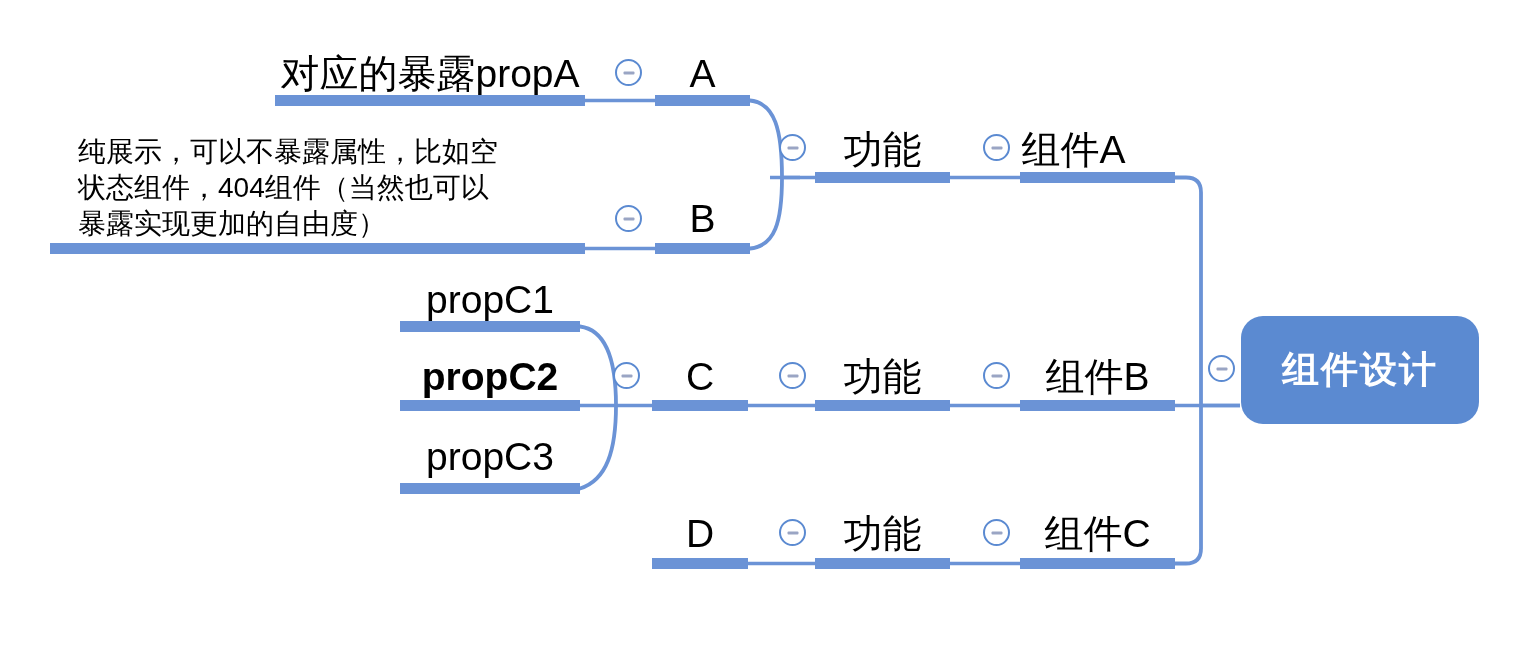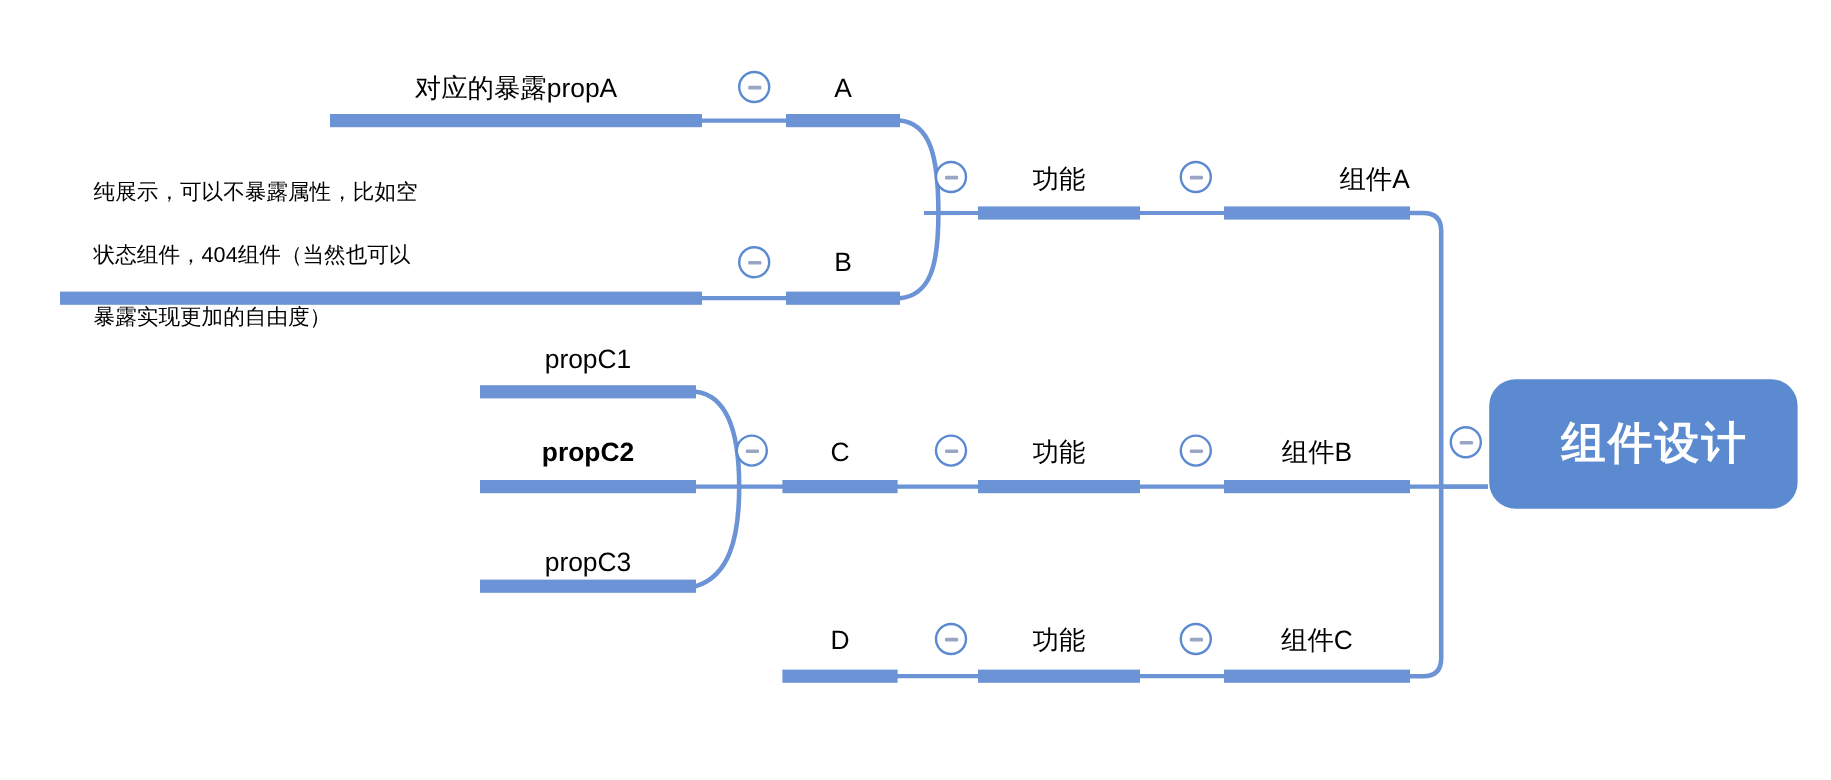--- a/index.html
+++ b/index.html
@@ -27,30 +27,30 @@
     top: 0;
     width: 1526px;
     height: 650px;
     pointer-events: none;
   }
   
   .node-label {
     position: absolute;
     color: #000000;
     font-family: "Liberation Sans", "DejaVu Sans", sans-serif;
-    font-size: 22px;
+    font-size: 39px;
     line-height: 34px;
     white-space: pre;
     letter-spacing: 0px;
   }
   .node-label.center { text-align: center; }
   .node-label.multiline {
     white-space: pre-wrap;
-    font-size: 18px;
-    line-height: 52px;
+    font-size: 28px;
+    line-height: 36px;
   }
   
   .root-node {
     position: absolute;
     background: #5b8ad1;
     border-radius: 22px;
     color: #ffffff;
     font-size: 37px;
     font-weight: bold;
     display: flex;
@@ -135,49 +135,49 @@
     <line x1="782" y1="177.5" x2="800" y2="177.5" stroke="#6b93d6" stroke-width="3.5"></line>
 
     <path d="M 580 326.5 C 607 330 616 362 616 405.5 C 616 450 607 480 580 488.5" stroke="#6b93d6" stroke-width="3.8" fill="none" stroke-linecap="round"></path>
 
     <path d="M 1175 177.5 L 1186 177.5 Q 1201 177.5 1201 192.5
              L 1201 548.5 Q 1201 563.5 1186 563.5 L 1175 563.5" stroke="#6b93d6" stroke-width="3.8" fill="none"></path>
     <line x1="1175" y1="405.5" x2="1240" y2="405.5" stroke="#6b93d6" stroke-width="3.5"></line>
     <line x1="1201" y1="405.5" x2="1240" y2="405.5" stroke="#6b93d6" stroke-width="3.5"></line>
   </svg>
 
-  <div class="root-node" style="left:1241px; top:316px; width:238px; height:108px;padding-left:19px;">组件设计</div>
+  <div class="root-node" style="left:1241px; top:316px; width:238px; height:108px;">组件设计</div>
 
   <div class="node-label center" style="left:275px; top:57px; width:310px;">对应的暴露propA</div>
 
   <div class="node-label multiline" style="left:78px; top:134px; width:500px;">纯展示，可以不暴露属性，比如空
 状态组件，404组件（当然也可以
 暴露实现更加的自由度）</div>
 
   <div class="node-label center" style="left:655px; top:57px; width:95px;">A</div>
 
   <div class="node-label center" style="left:655px; top:202px; width:95px;">B</div>
 
   <div class="node-label center" style="left:400px; top:283px; width:180px;">propC1</div>
 
   <div class="node-label center" style="left:400px; top:360px; width:180px;font-weight:bold;">propC2</div>
 
-  <div class="node-label center" style="left:400px; top:440px; width:180px;margin-top:12px;">propC3</div>
+  <div class="node-label center" style="left:400px; top:440px; width:180px;">propC3</div>
 
   <div class="node-label center" style="left:652px; top:360px; width:96px;">C</div>
 
   <div class="node-label center" style="left:652px; top:517px; width:96px;">D</div>
 
   <div class="node-label center" style="left:815px; top:133px; width:135px;">功能</div>
 
   <div class="node-label center" style="left:815px; top:360px; width:135px;">功能</div>
 
   <div class="node-label center" style="left:815px; top:517px; width:135px;">功能</div>
 
-  <div class="node-label center" style="left:1068px; top:133px; width:155px;">组件A</div>
+  <div class="node-label center" style="left:996px; top:133px; width:155px;">组件A</div>
 
   <div class="node-label center" style="left:1020px; top:517px; width:155px;">组件C</div>
 
   <div class="node-label center" style="left:1020px; top:360px; width:155px;">组件B</div>
 
   <div class="toggle" style="left:615px; top:59px;"></div>
   <div class="toggle" style="left:615px; top:205px;"></div>
   <div class="toggle" style="left:779px; top:134px;"></div>
   <div class="toggle" style="left:613px; top:362px;"></div>
   <div class="toggle" style="left:779px; top:362px;"></div>

